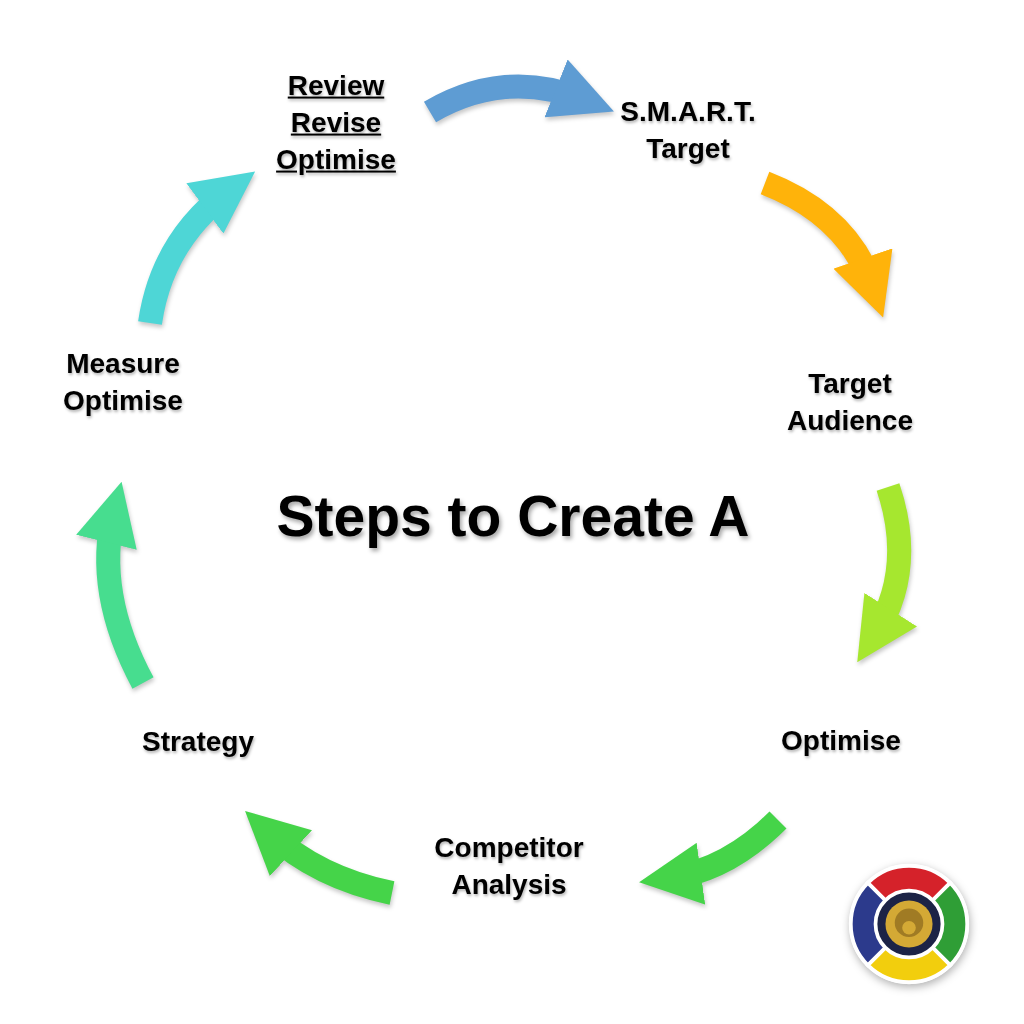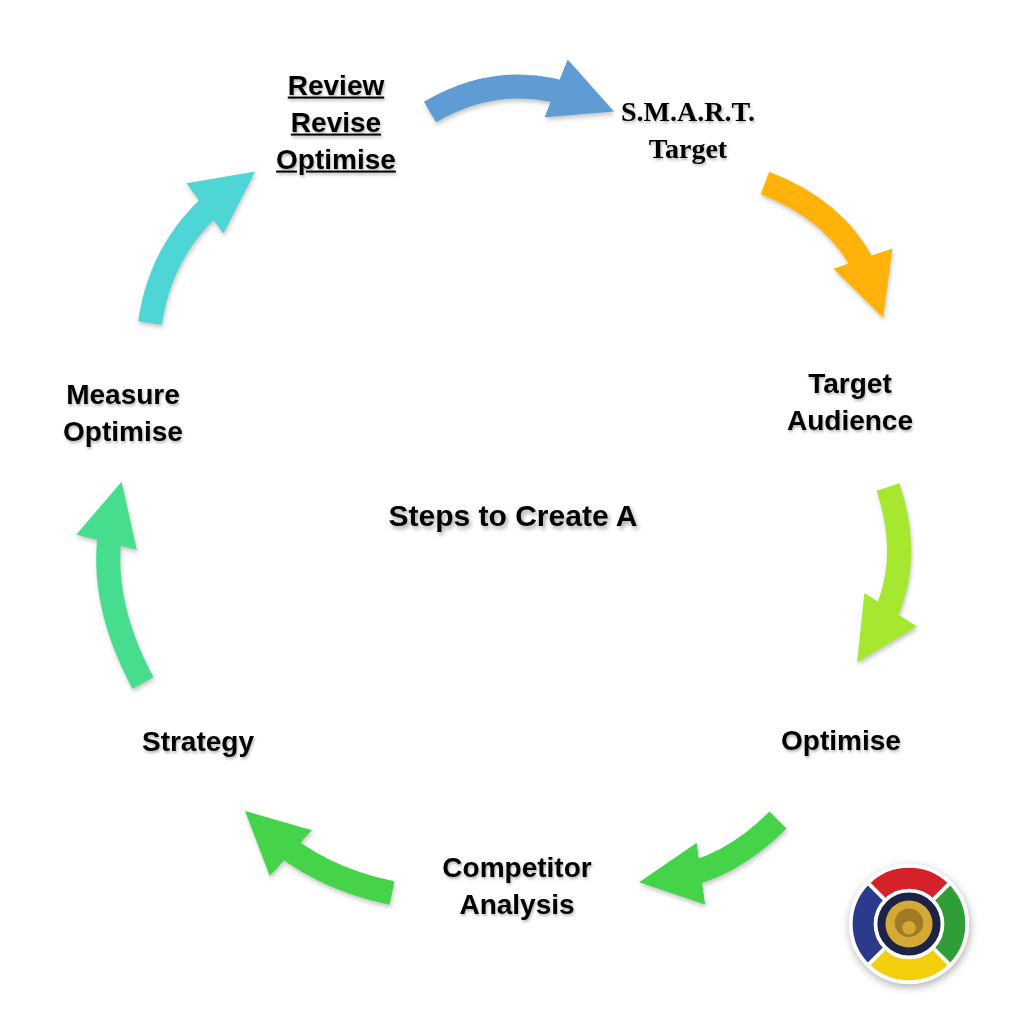--- a/index.html
+++ b/index.html
@@ -25,33 +25,33 @@
     text-align: center;
     font-weight: bold;
     font-size: 28px;
     line-height: 1.32;
     color: #000;
     text-shadow: 1px 2px 3px rgba(0,0,0,0.30);
     white-space: nowrap;
   }
   .step span { display: block; }
   .step-review     { left: 336px; top: 123px; text-decoration: underline; }
-  .step-smart      { left: 688px; top: 131px; font-family: Liberation Serif, serif; }
+  .step-smart      { left: 688px; top: 131px; }
   .step-target     { left: 850px; top: 403px; }
   .step-platform   { left: 841px; top: 741px; }
-  .step-competitor { left: 509px; top: 887px; margin-left: 8px; }
+  .step-competitor { left: 509px; top: 867px; }
   .step-content    { left: 198px; top: 742px; }
-  .step-measure    { left: 123px; top: 414px; text-align: center; }
+  .step-measure    { left: 123px; top: 383px; text-align: center; }
   .title {
     position: absolute;
     left: 513px; top: 516px;
     transform: translate(-50%, -50%);
     margin: 0;
     text-align: center;
-    font-size: 30px;
+    font-size: 57px;
     font-weight: bold;
     line-height: 1.45;
     color: #000;
     text-shadow: 2px 3px 4px rgba(0,0,0,0.35);
     white-space: nowrap;
   }
   .title span { display: block; }
   .logo {
     position: absolute;
     left: 847px; top: 862px;

